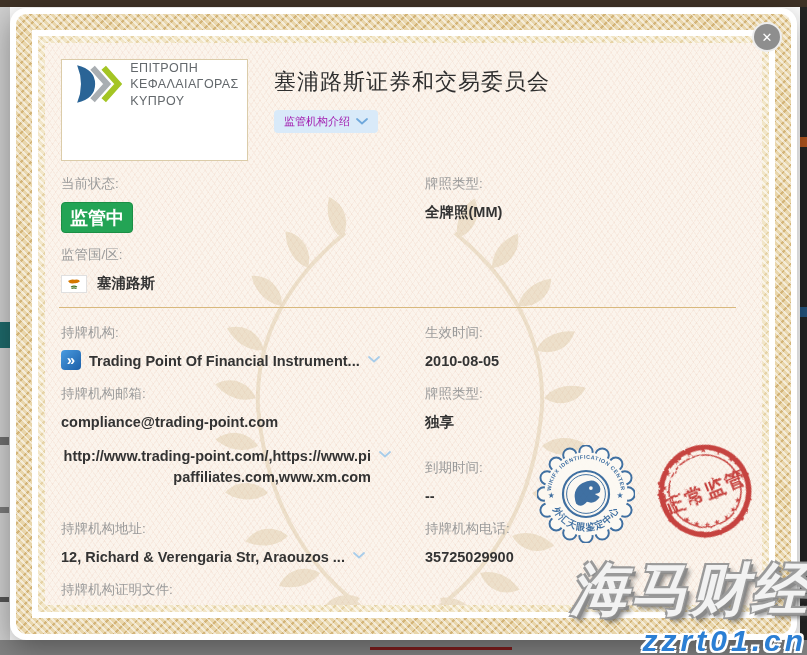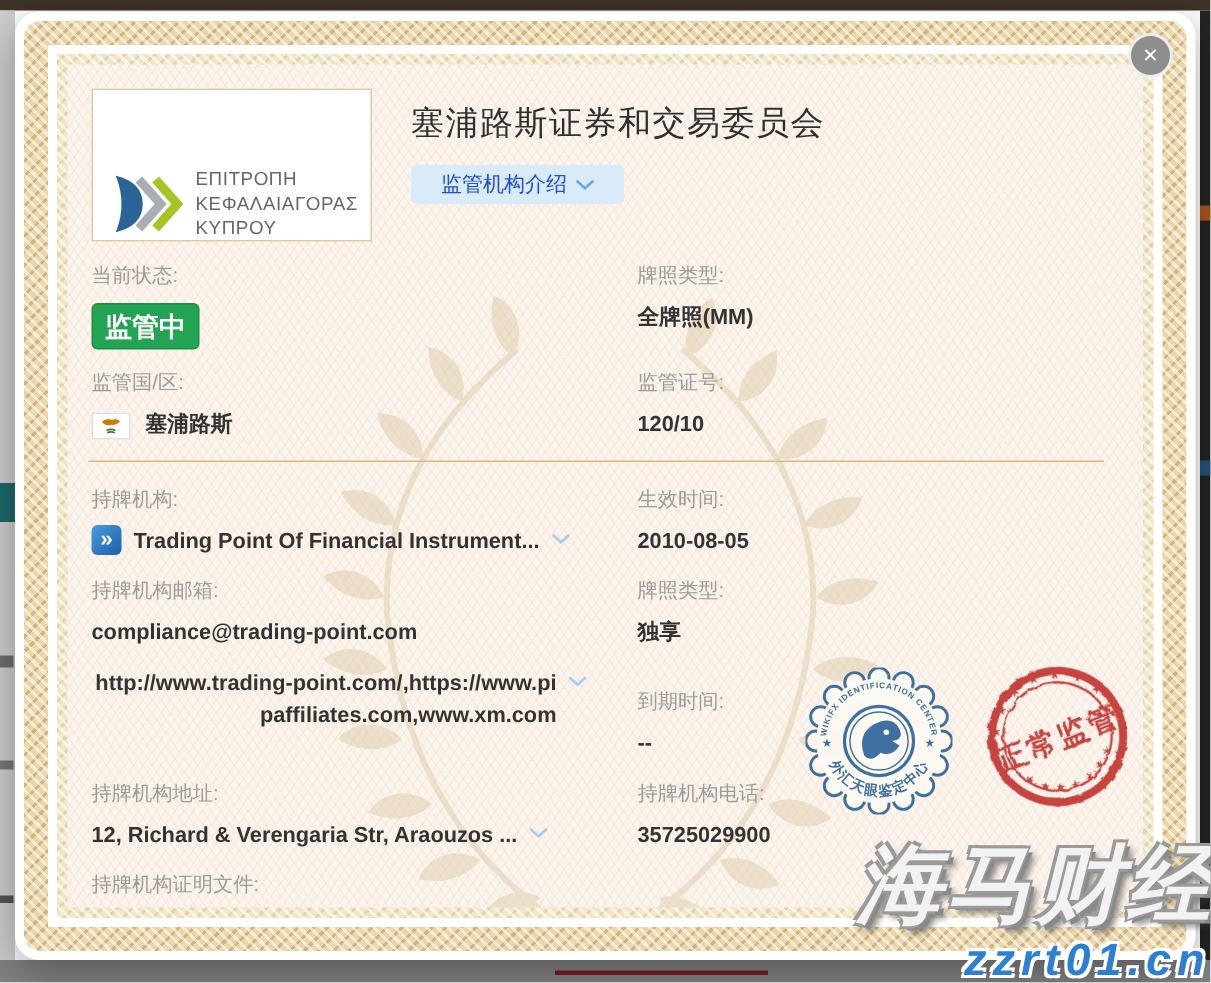--- a/index.html
+++ b/index.html
@@ -40,26 +40,26 @@
     background-image:
       repeating-linear-gradient(55deg, rgba(221,162,135,.10) 0 1px, transparent 1px 5px),
       repeating-linear-gradient(-55deg, rgba(221,162,135,.10) 0 1px, transparent 1px 5px);
     padding:14px 14px 10px 14px;}
 
   .wreath{position:absolute;left:165px;top:115px;opacity:.4;pointer-events:none;}
 
   
   .header-row{display:flex;gap:26px;margin:2px 0 14px 2px;position:relative;}
   .logo-box{width:185px;height:100px;background:#fff;border:1px solid #dbcca9;
-    display:flex;align-items:flex-end;justify-content:center;gap:8px;flex:none;}
+    display:flex;align-items:flex-start;justify-content:center;gap:8px;flex:none;}
   .logo-text{font-size:12.5px;color:#63686c;line-height:1.3;letter-spacing:.4px;}
   .title-wrap{padding-top:8px;}
   .page-title{font-size:22px;font-weight:normal;color:#2f2f2f;margin:0 0 13px 0;letter-spacing:1px;}
-  .intro-tag{display:inline-flex;align-items:center;gap:6px;background:#d9eaf9;color:#1d4ed8;
-    font-size:14px;padding:4px 20px;border-radius:4px;cursor:pointer;}
+  .intro-tag{display:inline-flex;align-items:center;gap:6px;background:#d9eaf9;color:#a21caf;
+    font-size:11px;padding:4px 10px;border-radius:4px;cursor:pointer;}
 
   
   .grid{display:grid;grid-template-columns:352px 1fr;column-gap:12px;position:relative;margin-left:2px;}
   .field{margin-bottom:13px;}
   .f-label{font-size:13.5px;color:#9b9b9b;margin-bottom:9px;}
   .f-value{font-size:14.5px;font-weight:bold;color:#333;line-height:1.45;word-break:break-all;
     display:flex;align-items:flex-start;gap:8px;max-width:330px;text-align:right;}
   .f-value .txt{flex:0 1 auto;}
   .chev{flex:none;margin-top:5px;}
   .badge{display:inline-block;background:#23a455;border:1px solid #1b8f45;color:#fff;font-size:18px;
@@ -182,26 +182,20 @@
           <svg class="flag" viewBox="0 0 24 16">
             <rect width="24" height="16" fill="#fff"></rect>
             <path d="M6 5 q3 -2.2 6.5 -1.2 q4.5 -1 5.5 1.4 q-2.5 2.6 -6 2 q-4 1.2 -6 -2.2z" fill="#d57800"></path>
             <path d="M9 11 q3 -1.6 6 0" stroke="#4a7729" stroke-width="1.2" fill="none"></path>
             <path d="M9.5 12.5 q2.5 -1.2 5 0" stroke="#4a7729" stroke-width="1.2" fill="none"></path>
           </svg>
           <span class="f-value" style="margin:0">
                     <span class="txt">塞浦路斯</span>
                   </span>
         </div>
-      </div>
-      <div class="field">
-        <div class="f-label">监管证号:</div>
-        <div class="f-value">
-                  <span class="txt">120/10</span>
-                </div>
       </div>
     </div>
 
     <div class="hr-wrap"></div>
 
     <div class="grid">
       <div class="field">
         <div class="f-label">持牌机构:</div>
         <div class="f-value">
           <span class="org-icon">»</span>

